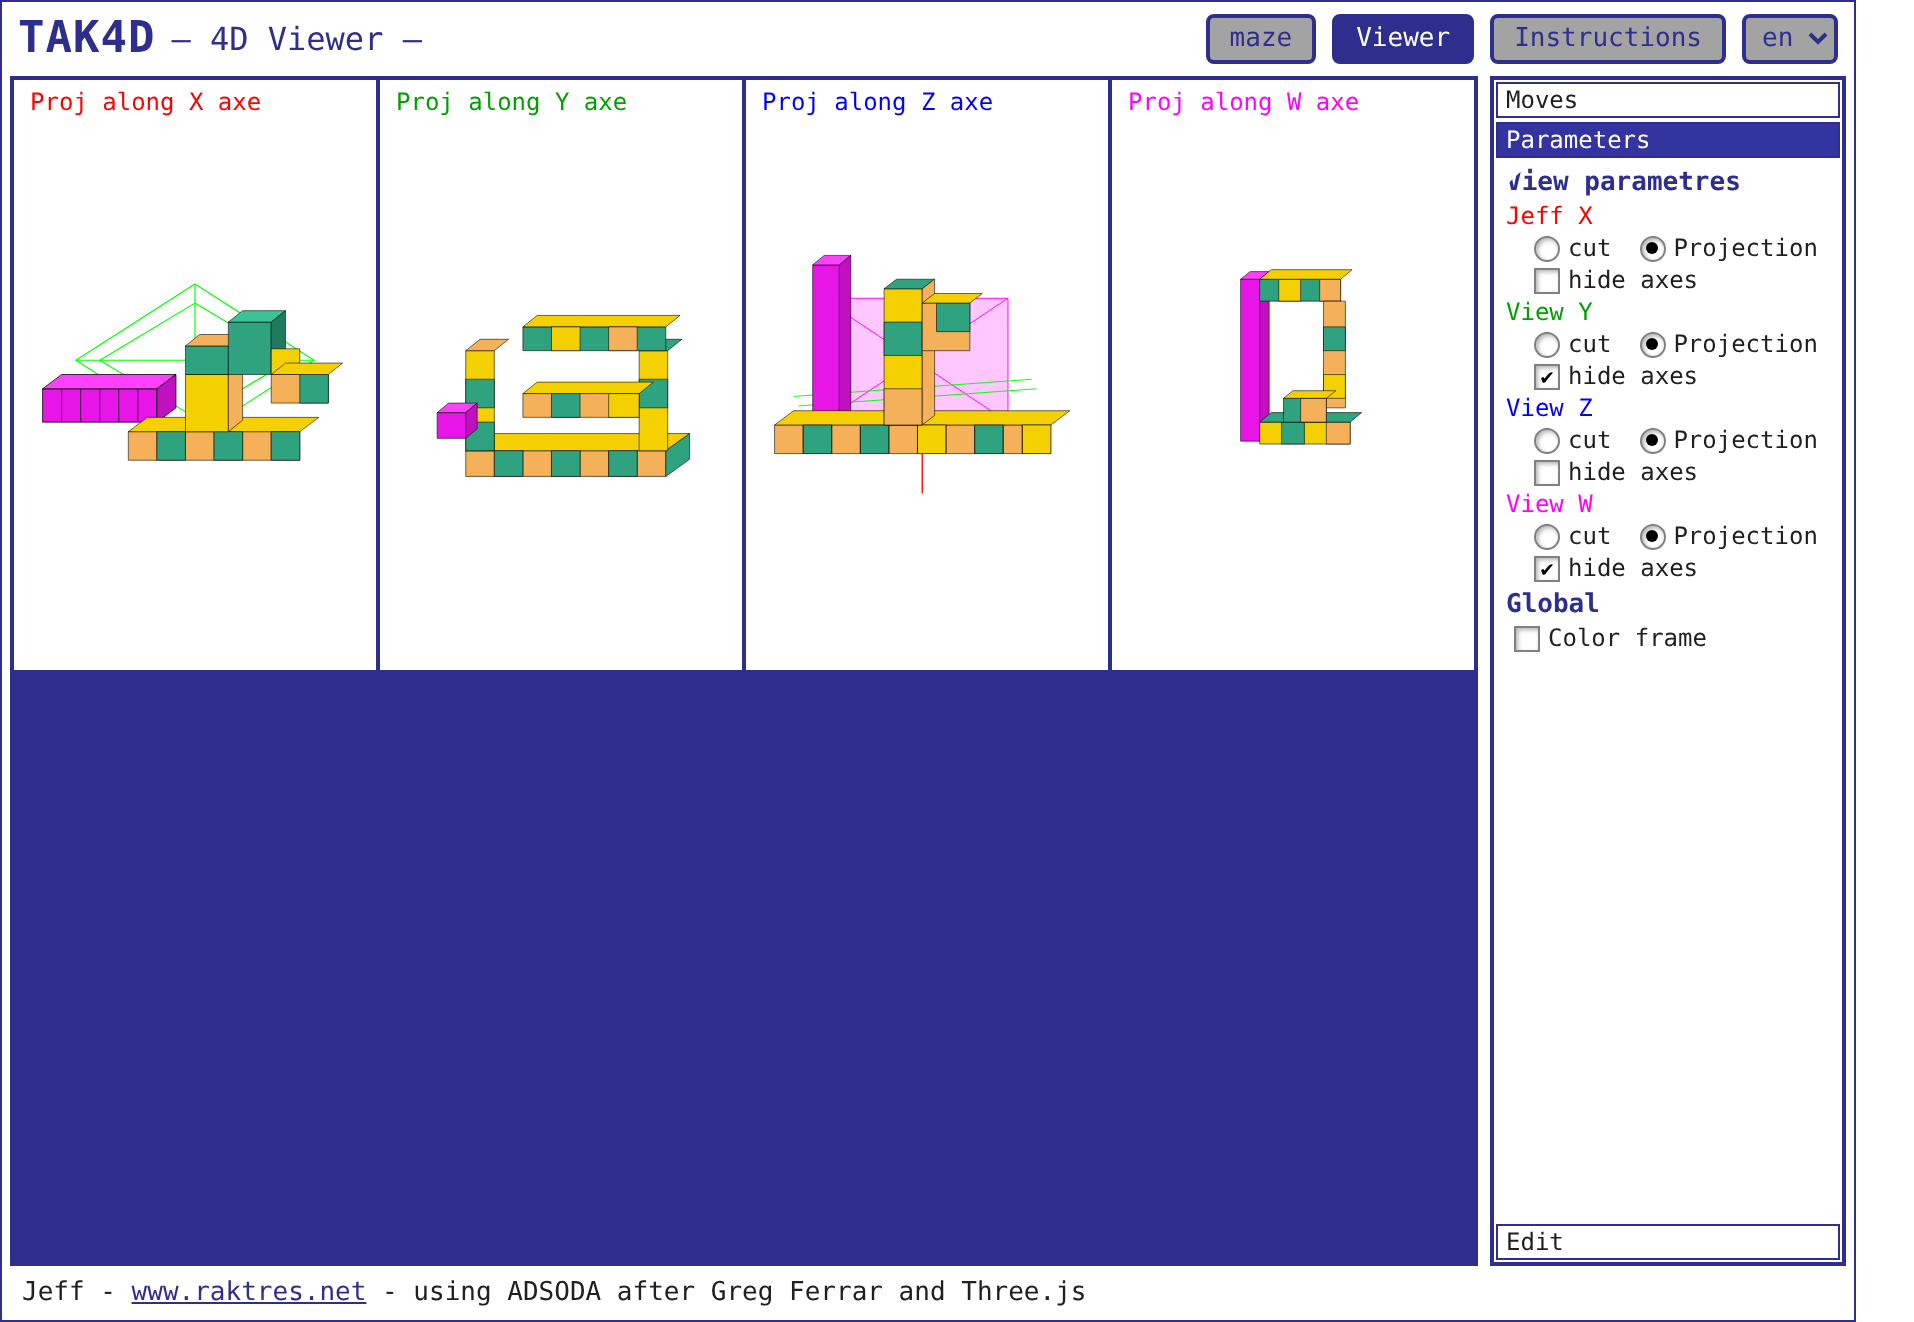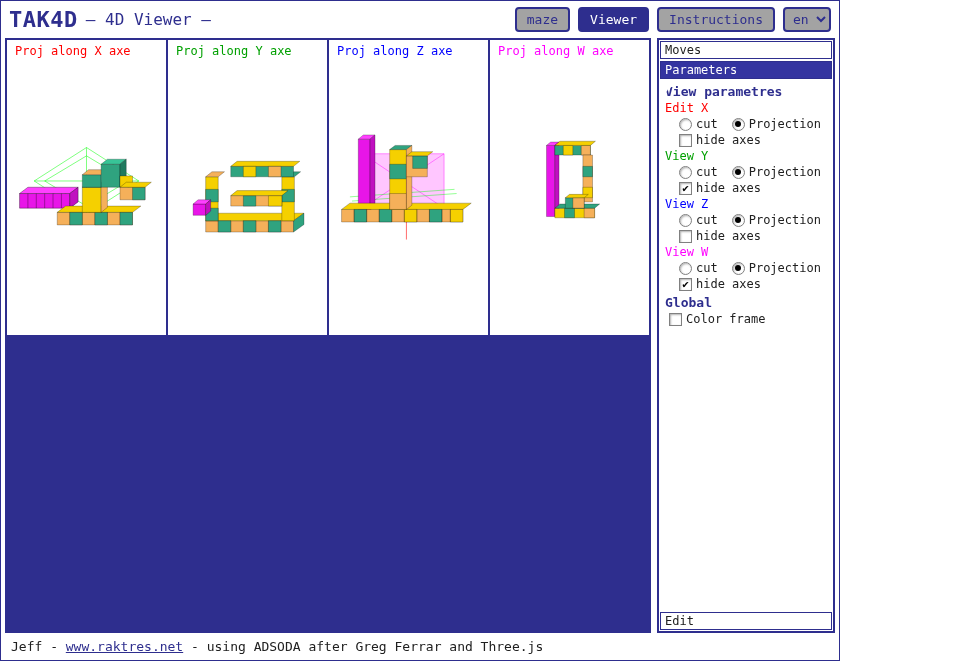--- a/index.html
+++ b/index.html
@@ -22,21 +22,21 @@
   * { box-sizing: border-box; }
   html, body {
     margin: 0; padding: 0;
     width: 957px; height: 661px;
     font-family: "DejaVu Sans Mono", "Consolas", "Menlo", monospace;
     font-size: 13px;
     color: #202020;
     background: #fff;
   }
   .app {
-    width: 840px; height: 661px;
+    width: 928px; height: 661px;
     display: flex; flex-direction: column;
     padding: 4px;
     border: 1px solid var(--navy);
   }
 
   
   .header {
     display: flex;
     align-items: center;
     gap: 8px;
@@ -396,21 +396,21 @@
     </div>
 
     <div class="sidebar">
       <div class="sb-head">Moves</div>
       <div class="sb-head active">Parameters</div>
 
       <div class="sb-body">
         <div class="sb-title">View parametres</div>
         <div id="view-groups">
             <div>
-              <div class="vg-label" style="color: rgb(255, 0, 0);">Edit X</div>
+              <div class="vg-label" style="color: rgb(255, 0, 0);">Jeff X</div>
               <div class="optrow">
                 <span class="radio"></span>
                 <span>cut</span>
                 <span style="width:6px"></span>
                 <span class="radio sel"></span>
                 <span>Projection</span>
               </div>
               <div class="optrow">
                 <span class="check"></span>
                 <span>hide axes</span>

